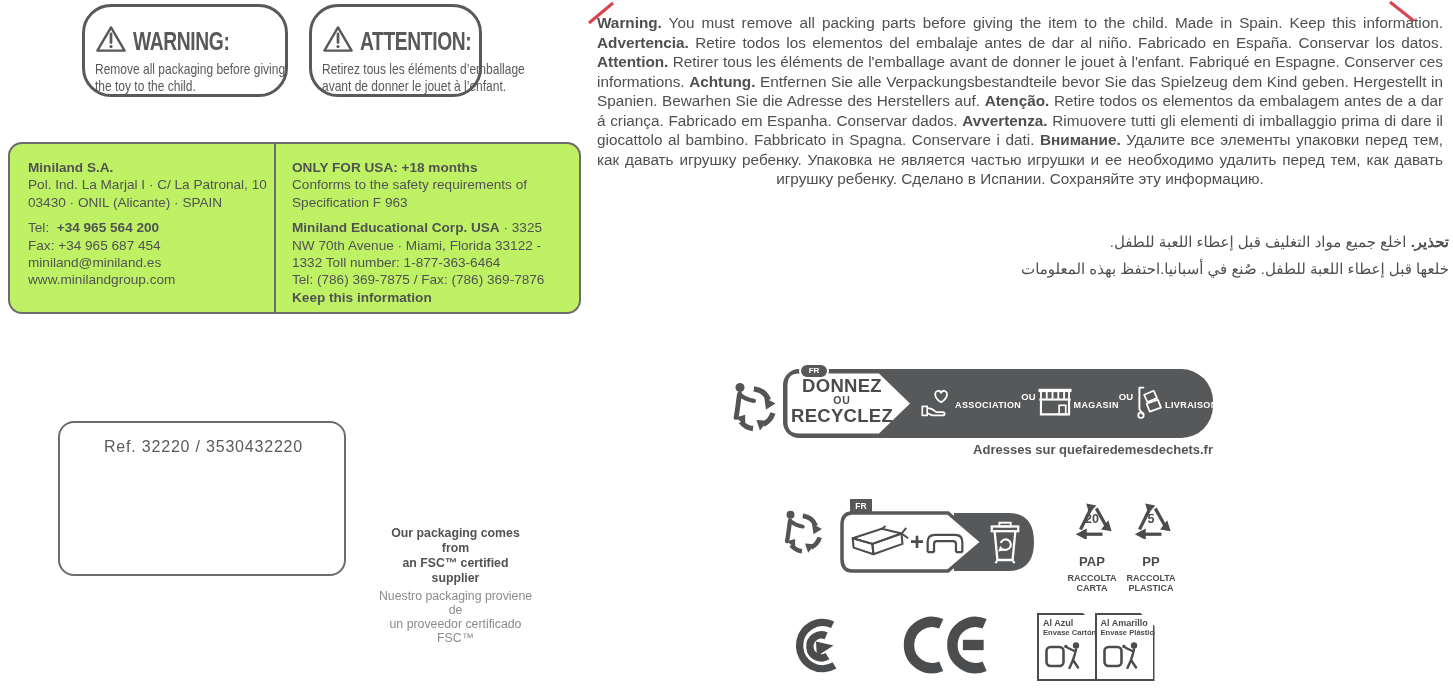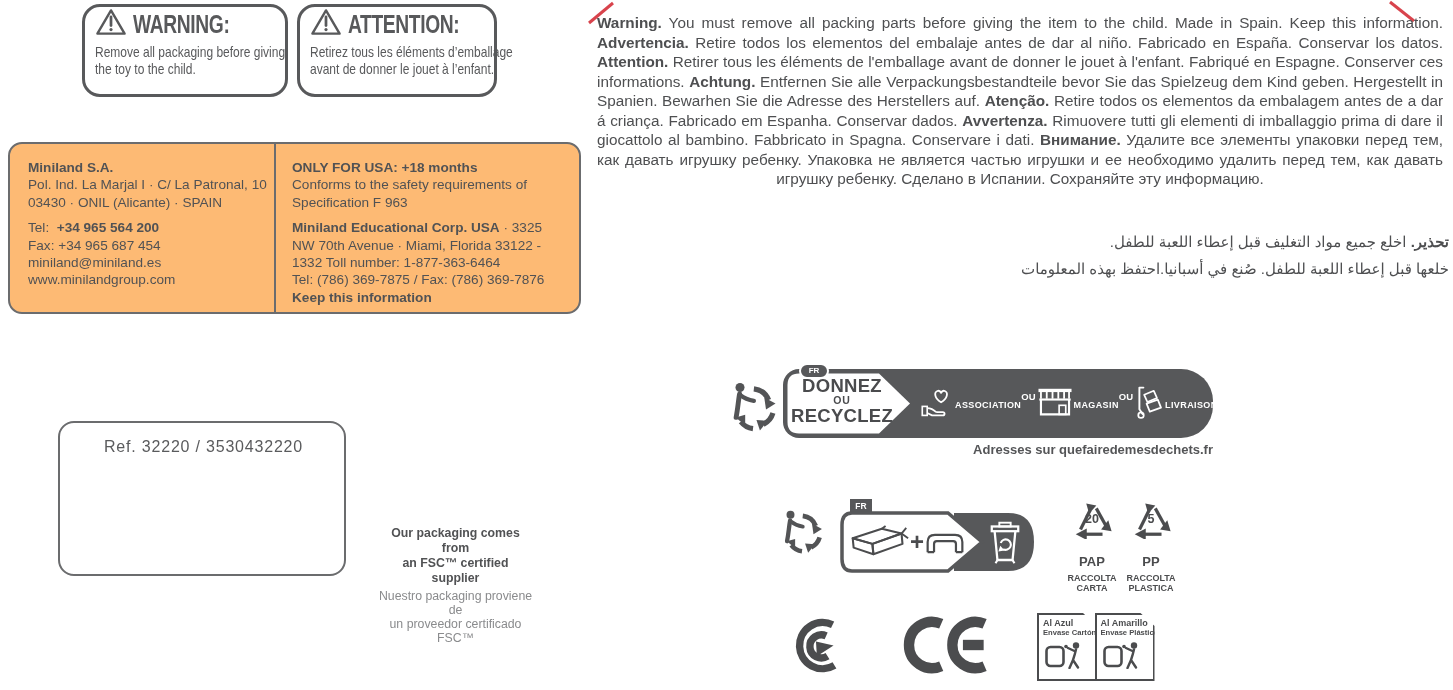--- a/index.html
+++ b/index.html
@@ -2,32 +2,32 @@
 <html><head>
 <meta charset="utf-8">
 <style>
   html,body{margin:0;padding:0;background:#fff;}
   .canvas{position:relative;width:1453px;height:690px;background:#fff;overflow:hidden;
           font-family:"Liberation Sans",sans-serif;color:#4e4f51;}
   .abs{position:absolute;}
   .b{font-weight:700;}
 
   
-  .warnbox{border:3px solid #58595b;border-radius:18px;box-sizing:border-box;
-           padding:0 8px 4px 10px;color:#58595b;background:#fff;}
+  .warnbox{border:3px solid #58595b;border-radius:29px;box-sizing:border-box;
+           padding:17px 8px 4px 10px;color:#58595b;background:#fff;}
   .warnhead{display:flex;align-items:center;gap:6px;height:34px;}
   .warntitle{font-size:26px;font-weight:700;letter-spacing:-0.5px;white-space:nowrap;
              transform:scaleX(0.74);transform-origin:left center;}
   .warnbody{font-size:15px;font-weight:500;line-height:1.16;margin-top:2px;
             transform:scaleX(0.8);transform-origin:left top;width:125%;}
   .warnbody div{white-space:nowrap;}
 
   
   .addrbox{border:2.5px solid #6b6c6e;border-radius:14px;box-sizing:border-box;
-           display:flex;background:#fdba74;}
+           display:flex;background:#bef264;}
   .addrcol{font-size:13.6px;line-height:17.4px;color:#515254;}
   .addrcol .gap{height:8px;}
   .nw{white-space:nowrap;}
 
   
   .notice{font-size:15.3px;line-height:19.5px;text-align:justify;text-align-last:center;
           color:#4e4f51;}
 
   
   .arabic{direction:rtl;text-align:right;font-size:15px;line-height:27px;color:#4e4f51;}
@@ -176,21 +176,21 @@
           </svg>
       </span>
       <span class="warntitle">WARNING:</span>
     </div>
     <div class="warnbody">
       <div>Remove all packaging before giving</div>
       <div>the toy to the child.</div>
     </div>
   </div>
 
-  <div class="abs warnbox" style="left:297px;top:4px;width:200px;height:93px">
+  <div class="abs warnbox" style="left:309px;top:4px;width:173px;height:93px">
     <div class="warnhead">
       <span>
         <svg width="32" height="28" color="#58595b">
             <use href="#warntri"></use>
           </svg>
       </span>
       <span class="warntitle">ATTENTION:</span>
     </div>
     <div class="warnbody">
       <div>Retirez tous les éléments d’emballage</div>

